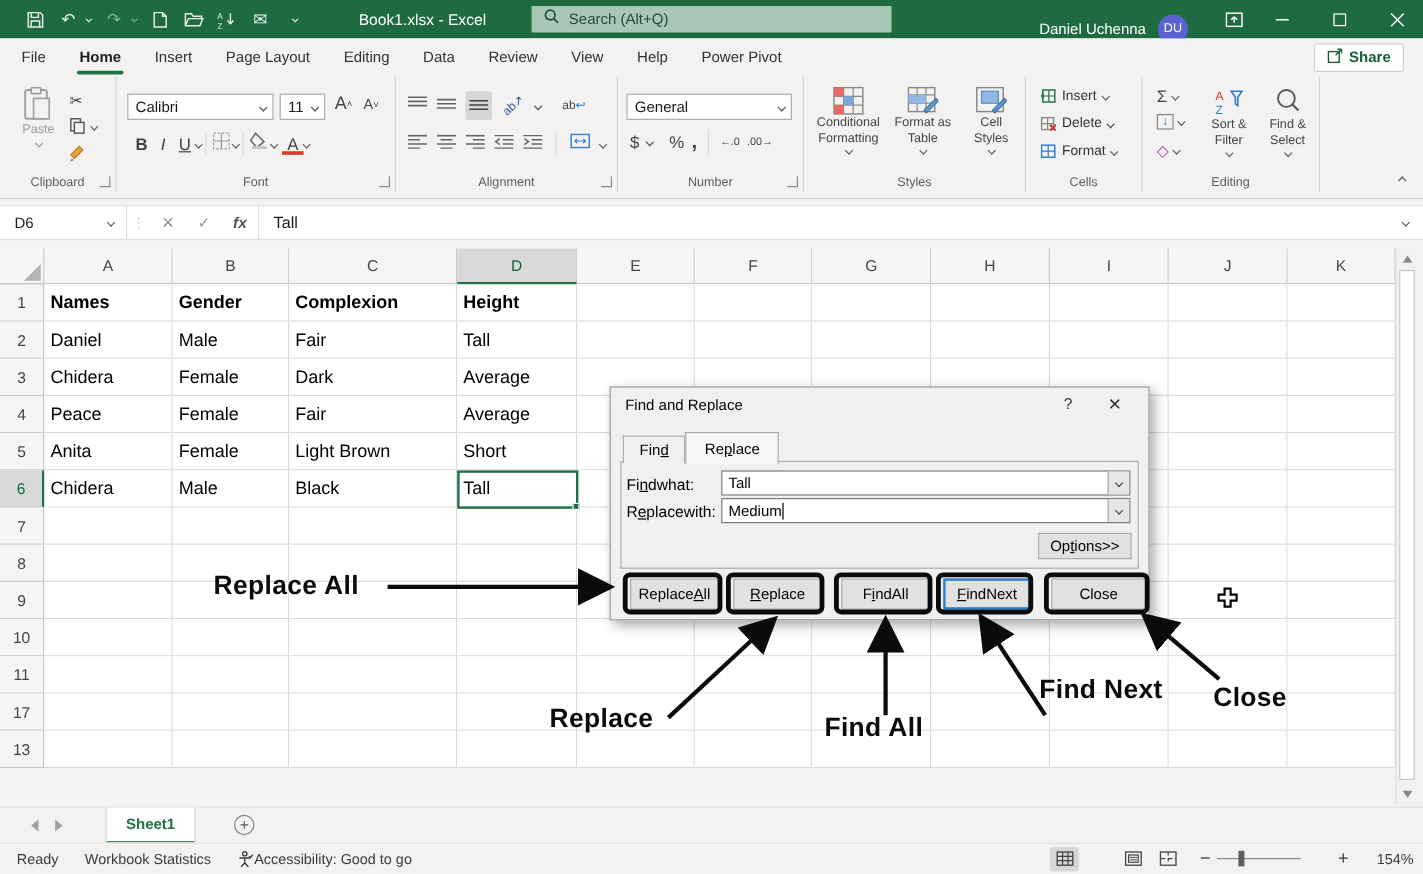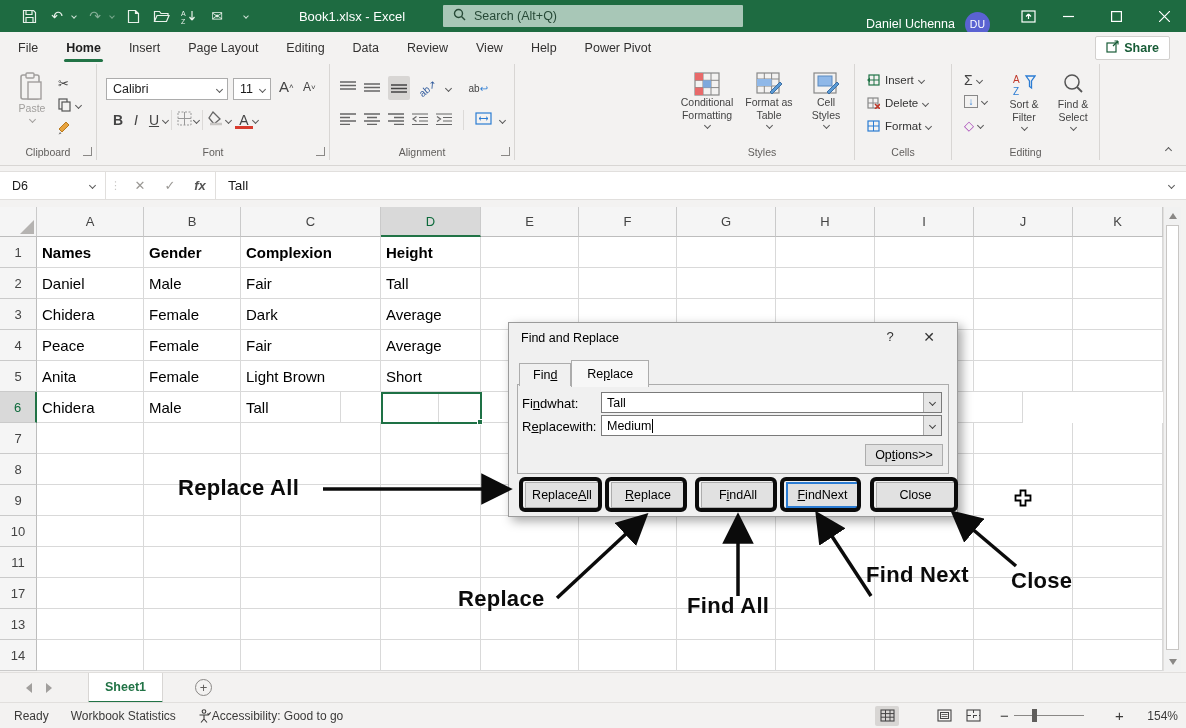--- a/index.html
+++ b/index.html
@@ -310,20 +310,37 @@
         <span><svg width="17" height="13" viewBox="0 0 17 13">
               <rect x="1" y="1" width="15" height="11" fill="none" stroke="#2B7CD3" stroke-width="1.2"></rect>
               <path d="M4 6.5 h9 M4 6.5 l2-1.8 M4 6.5 l2 1.8 M13 6.5 l-2-1.8 M13 6.5 l-2 1.8" stroke="#2B7CD3" stroke-width="1" fill="none"></path>
             </svg></span>
         <span class="gchev"></span>
       </div>
       <span class="launcher"></span>
       <div class="glabel">Alignment</div>
     </div>
 
+    <div class="rgroup" style="left:515px;width:155px">
+      <div class="combo" style="position:absolute;left:7px;top:14px;width:138px">
+        <span>General</span>
+          <span class="gchev"></span>
+      </div>
+      <div class="rrow" style="position:absolute;left:10px;top:44px;gap:6px;font-size:14px;color:#444">
+        <span>$</span>
+        <span class="gchev"></span>
+        <span style="margin-left:8px">%</span>
+        <span style="font-weight:bold;font-size:17px">,</span>
+        <span class="vline"></span>
+        <span style="font-size:9px">←.0</span>
+        <span style="font-size:9px">.00→</span>
+      </div>
+      <span class="launcher"></span>
+      <div class="glabel">Number</div>
+    </div>
 
     <div class="rgroup" style="left:670px;width:185px">
       <div class="bigbtn" style="position:absolute;left:6px;top:8px;width:62px">
         <svg width="26" height="24" viewBox="0 0 26 24">
             <rect x="1" y="1" width="24" height="22" fill="none" stroke="#888" stroke-width="1.2"></rect>
             <path d="M9 1 v22 M17 1 v22 M1 8.3 h24 M1 15.6 h24" stroke="#888" stroke-width="1"></path>
             <rect x="1" y="1" width="8" height="7.3" fill="#E86A6A"></rect>
             <rect x="9" y="8.3" width="8" height="7.3" fill="#7EA8DC"></rect>
             <rect x="1" y="15.6" width="8" height="7.4" fill="#E86A6A"></rect>
           </svg>
@@ -515,20 +532,21 @@
         <div class="dcell" style="width: 99px;"></div>
         <div class="dcell" style="width: 99px;"></div>
         <div class="dcell" style="width: 99px;"></div>
         <div class="dcell" style="width: 99px;"></div>
         <div class="dcell" style="width: 90px;"></div>
       </div>
       <div class="grow">
         <div class="rnum selr" style="width: 37px;">6</div>
         <div class="dcell" style="width: 107px;">Chidera</div>
         <div class="dcell" style="width: 97px;">Male</div>
+        <div class="dcell" style="width: 140px;">Black</div>
         <div class="dcell" style="width: 100px;">Tall</div>
         <div class="dcell" style="width: 98px;"></div>
         <div class="dcell" style="width: 98px;"></div>
         <div class="dcell" style="width: 99px;"></div>
         <div class="dcell" style="width: 99px;"></div>
         <div class="dcell" style="width: 99px;"></div>
         <div class="dcell" style="width: 99px;"></div>
         <div class="dcell" style="width: 90px;"></div>
       </div>
       <div class="grow">
@@ -610,34 +628,20 @@
         <div class="dcell" style="width: 98px;"></div>
         <div class="dcell" style="width: 98px;"></div>
         <div class="dcell" style="width: 99px;"></div>
         <div class="dcell" style="width: 99px;"></div>
         <div class="dcell" style="width: 99px;"></div>
         <div class="dcell" style="width: 99px;"></div>
         <div class="dcell" style="width: 90px;"></div>
       </div>
       <div class="grow">
         <div class="rnum" style="width: 37px;">13</div>
-        <div class="dcell" style="width: 107px;"></div>
-        <div class="dcell" style="width: 97px;"></div>
-        <div class="dcell" style="width: 140px;"></div>
-        <div class="dcell" style="width: 100px;"></div>
-        <div class="dcell" style="width: 98px;"></div>
-        <div class="dcell" style="width: 98px;"></div>
-        <div class="dcell" style="width: 99px;"></div>
-        <div class="dcell" style="width: 99px;"></div>
-        <div class="dcell" style="width: 99px;"></div>
-        <div class="dcell" style="width: 99px;"></div>
-        <div class="dcell" style="width: 90px;"></div>
-      </div>
-      <div class="grow">
-        <div class="rnum" style="width: 37px;">14</div>
         <div class="dcell" style="width: 107px;"></div>
         <div class="dcell" style="width: 97px;"></div>
         <div class="dcell" style="width: 140px;"></div>
         <div class="dcell" style="width: 100px;"></div>
         <div class="dcell" style="width: 98px;"></div>
         <div class="dcell" style="width: 98px;"></div>
         <div class="dcell" style="width: 99px;"></div>
         <div class="dcell" style="width: 99px;"></div>
         <div class="dcell" style="width: 99px;"></div>
         <div class="dcell" style="width: 99px;"></div>

